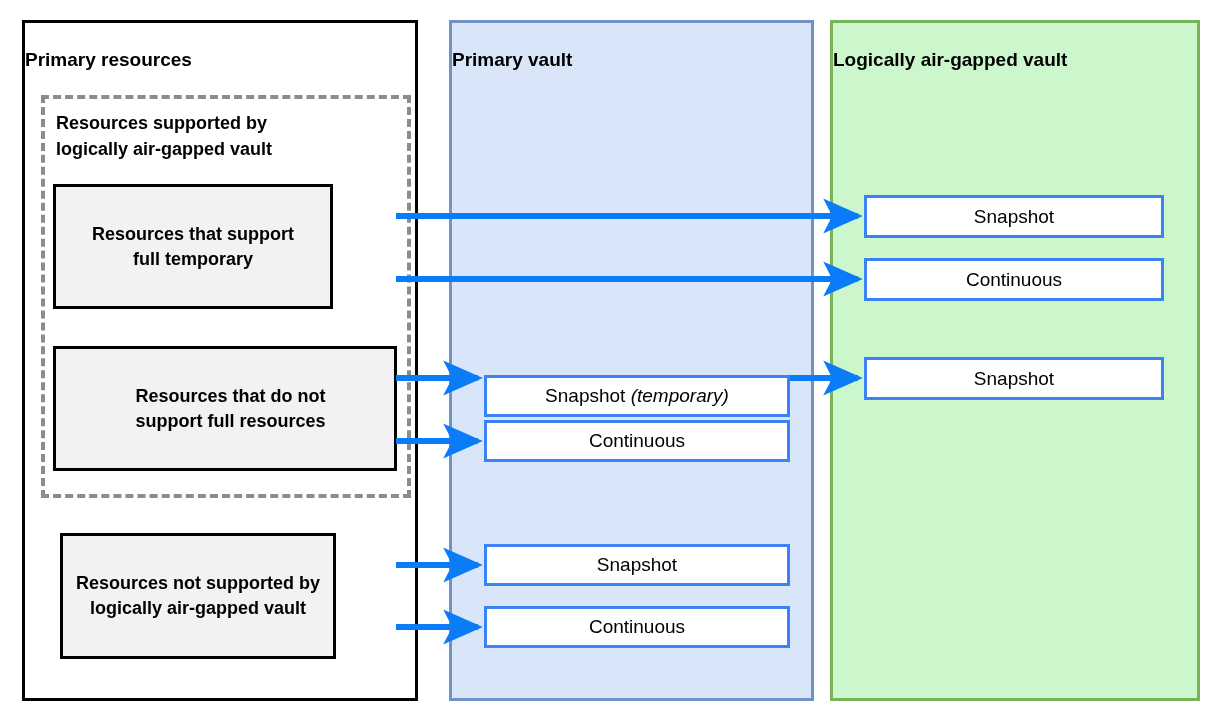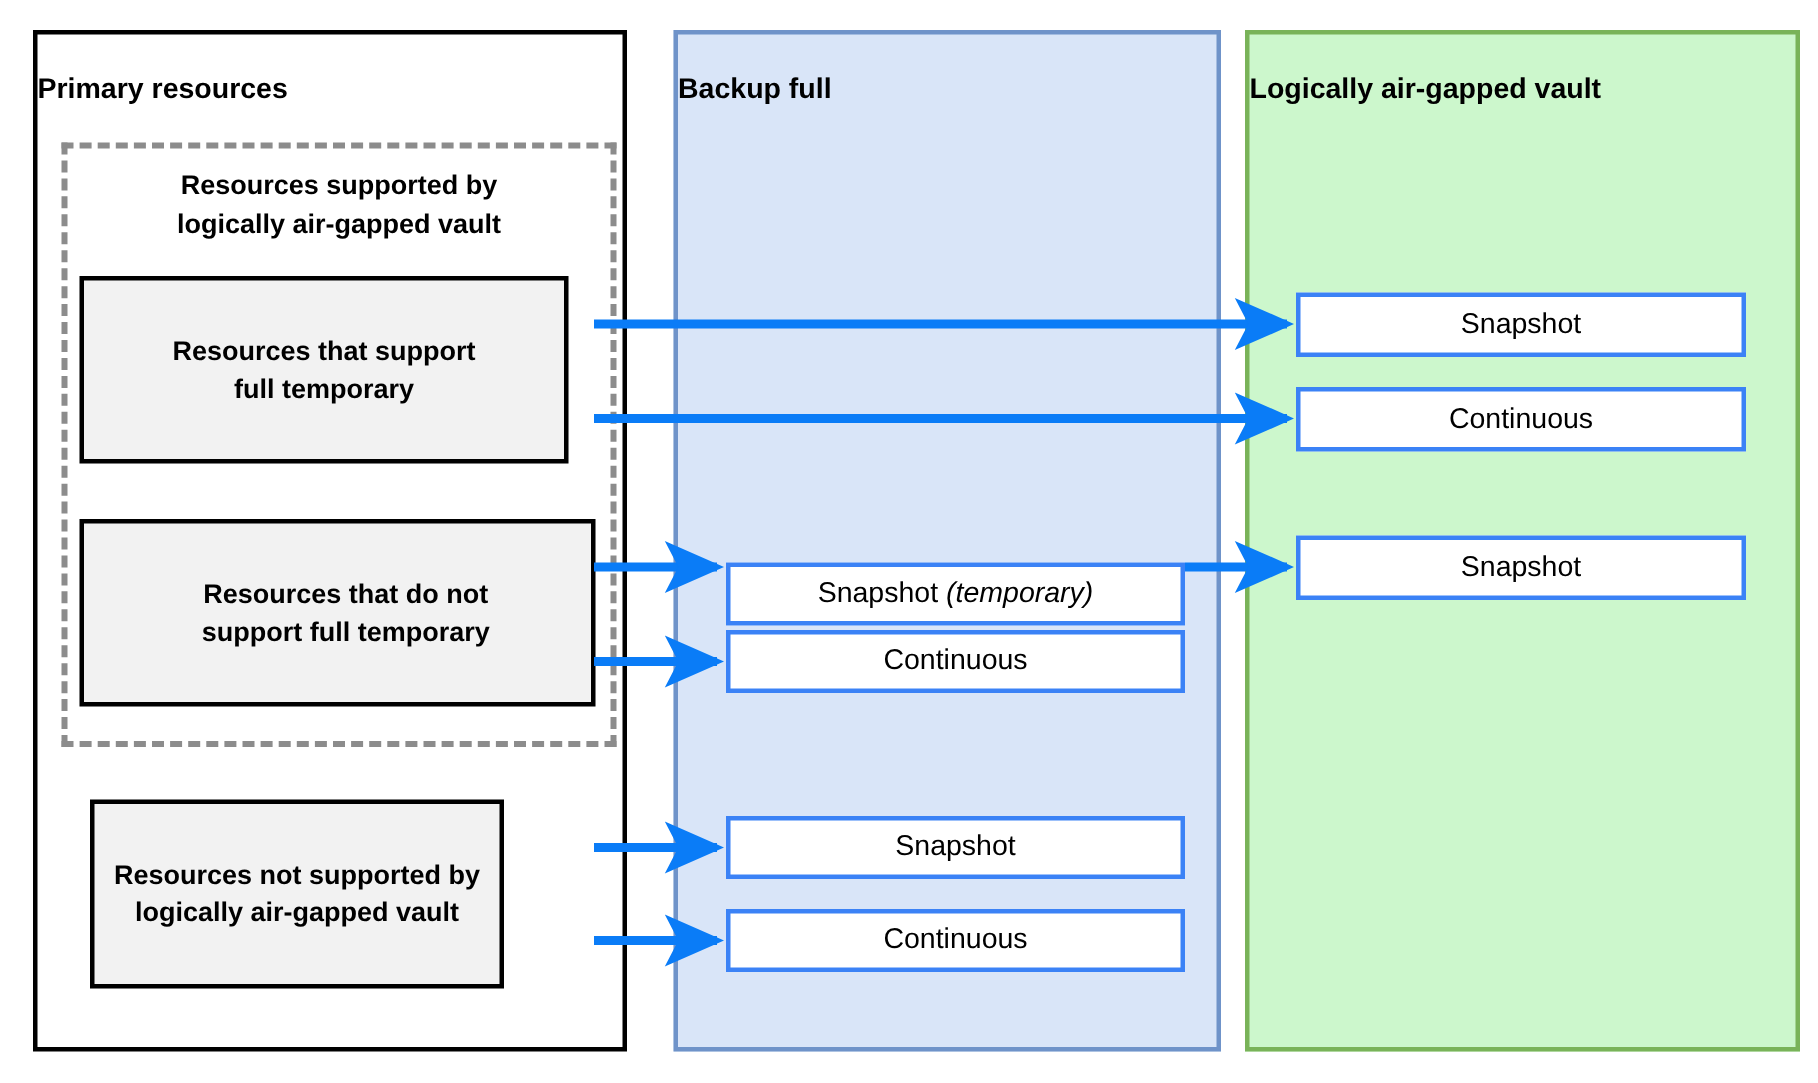--- a/index.html
+++ b/index.html
@@ -13,28 +13,28 @@
   #col-airgap{left:830px;top:20px;width:370px;height:681px;background:#ccf7cc;border:3px solid #79b359;}
 
   .col-title{position:absolute;left:0;right:0;top:0;text-align:left;font-weight:bold;font-size:19px;color:#000;letter-spacing:0px;}
   #col-primary .col-title{top:26px;}
   #col-backup  .col-title{top:26px;}
   #col-airgap  .col-title{top:26px;}
 
   
   #dashed-group{position:absolute;left:41px;top:95px;width:370px;height:403px;
       border:4px dashed #8c8c8c;box-sizing:border-box;background:transparent;}
-  #dashed-group-label{position:absolute;left:41px;top:110px;width:370px;text-align:center;
+  #dashed-group-label{position:absolute;left:56px;top:110px;width:370px;
       font-weight:bold;font-size:18px;line-height:26px;color:#000;}
 
   
   .res-box{position:absolute;box-sizing:border-box;background:#f2f2f2;border:3px solid #000;
       display:flex;align-items:center;justify-content:center;text-align:center;
       font-weight:bold;font-size:18px;line-height:25px;color:#000;padding:0 8px;}
-  #res-full{left:53px;top:184px;width:326px;height:125px;}
+  #res-full{left:53px;top:184px;width:280px;height:125px;}
   #res-notfull{left:53px;top:346px;width:344px;height:125px;padding-left:19px;}
   #res-unsupported{left:60px;top:533px;width:276px;height:126px;}
 
   
   .rp-box{position:absolute;box-sizing:border-box;background:#ffffff;border:3px solid #3b82f6;
       display:flex;align-items:center;justify-content:center;text-align:center;
       font-weight:normal;font-size:19px;color:#000;}
   .rp-box i{font-style:italic;}
 
   
@@ -69,33 +69,33 @@
   <div class="res-box" id="res-full">
     <span>
       <span>Resources that support</span><br>
       <span>full temporary</span>
     </span>
   </div>
 
   <div class="res-box" id="res-notfull">
     <span>
       <span>Resources that do not</span><br>
-      <span>support full temporary</span>
+      <span>support full resources</span>
     </span>
   </div>
 
   <div class="res-box" id="res-unsupported">
     <span>
       <span>Resources not supported by</span><br>
       <span>logically air-gapped vault</span>
     </span>
   </div>
 
   <div class="col" id="col-backup">
-    <div class="col-title">Backup full</div>
+    <div class="col-title">Primary vault</div>
   </div>
 
   <div class="rp-box" id="bv-snap-temp">
     <span>
       <span>Snapshot</span>&nbsp;<i>(temporary)</i>
     </span>
   </div>
 
   <div class="rp-box" id="bv-continuous">
     <span>Continuous</span>

